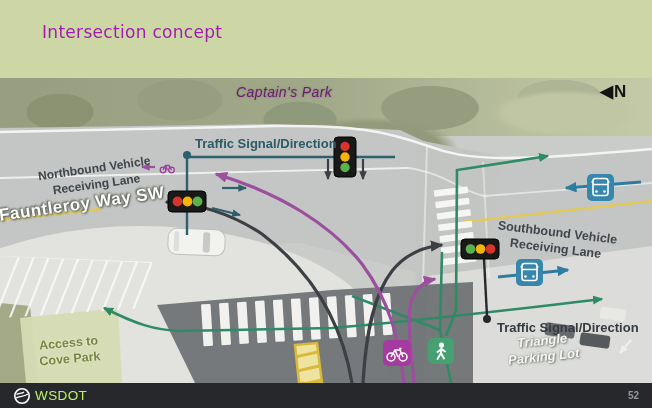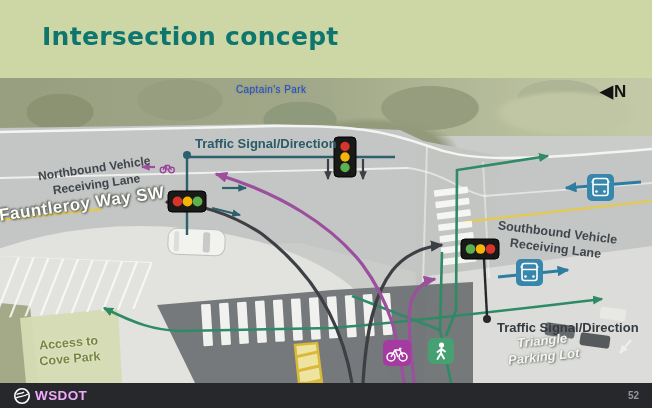--- a/index.html
+++ b/index.html
@@ -3,21 +3,21 @@
 <meta charset="utf-8">
 <style>
   html,body{margin:0;padding:0;background:#ffffff;}
   *{box-sizing:border-box;}
   .slide{position:relative;width:652px;height:408px;overflow:hidden;
          font-family:"Liberation Sans",sans-serif;background:#ccd7a5;}
 
   
   .header{position:absolute;left:0;top:0;width:652px;height:78px;background:#ccd7a5;}
   .title{position:absolute;left:42px;top:22px;font-family:"DejaVu Sans",sans-serif;
-         font-size:25px;font-weight:700;color:#0f766e;letter-spacing:.3px;}
+         font-size:17px;font-weight:400;color:#a21caf;letter-spacing:.3px;}
 
   
   .map{position:absolute;left:0;top:78px;width:652px;height:305px;background:#bdc0bd;overflow:hidden;}
   .map > div{position:absolute;}
   .trees-top{left:0;top:0;width:652px;height:58px;
     background:
       radial-gradient(55px 30px at 60px 34px, #6e7851 0 60%, transparent 62%),
       radial-gradient(70px 34px at 180px 22px, #7c8660 0 60%, transparent 62%),
       radial-gradient(60px 30px at 300px 42px, #73805a 0 60%, transparent 62%),
       radial-gradient(80px 36px at 430px 30px, #7b855e 0 60%, transparent 62%),
@@ -39,21 +39,21 @@
     clip-path:polygon(428px 198px,652px 168px,652px 305px,424px 305px);}
   .cove-trees{left:0;top:0;width:652px;height:305px;background:#8e9569;
     clip-path:polygon(0 225px,30px 228px,38px 305px,0 305px);}
   .cove{left:0;top:0;width:652px;height:305px;background:#cbd3a0;opacity:.95;
     clip-path:polygon(20px 240px,118px 230px,122px 305px,26px 305px);}
   .wash{left:0;top:0;width:652px;height:305px;background:rgba(255,255,255,.20);}
   .overlay{position:absolute;left:0;top:0;}
 
   
   .lbl{position:absolute;transform-origin:left top;white-space:nowrap;}
-  .lbl-captains{left:236px;top:6px;font-size:10px;color:#1d4ed8;
+  .lbl-captains{left:236px;top:6px;font-size:14px;font-style:italic;color:#701a75;
     text-shadow:0 0 2px rgba(90,95,80,.6);letter-spacing:.4px;}
   .lbl-north{left:600px;top:3px;font-size:17px;font-weight:800;color:#141414;letter-spacing:1px;}
   .lbl-tsd-top{left:195px;top:58px;font-size:13px;font-weight:700;color:#2b5a68;}
   .lbl-northbound{left:18px;top:94px;width:152px;text-align:center;transform:rotate(-8deg);
     font-size:12px;font-weight:700;color:#41464c;line-height:1.3;}
   .lbl-street{left:-2px;top:128px;width:195px;transform:rotate(-8deg);
     font-size:17px;font-weight:700;color:#fdfdf8;letter-spacing:.5px;
     text-shadow:0 0 3px #5d625d,1px 1px 2px #5d625d,-1px -1px 2px #5d625d;}
   .lbl-southbound{left:488px;top:138px;width:142px;text-align:center;transform:rotate(7deg);
     font-size:12.5px;font-weight:700;color:#41464c;line-height:1.3;}
@@ -62,21 +62,21 @@
     font-size:13px;font-weight:700;font-style:italic;color:#f6f6f0;line-height:1.25;
     text-shadow:0 0 2px #7d827c,1px 1px 2px #7d827c;}
   .lbl-access{left:22px;top:261px;width:92px;text-align:center;transform:rotate(-5deg);
     font-size:12.5px;font-weight:700;color:#76863e;line-height:1.3;
     text-shadow:0 0 2px rgba(255,255,255,.8);}
 
   
   .footer{position:absolute;left:0;top:383px;width:652px;height:25px;background:#26282c;
     display:flex;align-items:center;justify-content:space-between;padding:0 13px;}
   .logo{display:flex;align-items:center;gap:4px;}
-  .logo-text{color:#f0abfc;font-size:13.5px;font-weight:700;letter-spacing:.4px;}
+  .logo-text{color:#bef264;font-size:13.5px;font-weight:400;letter-spacing:.4px;}
   .page-num{color:#93979c;font-size:10px;font-weight:700;margin-left:32px;}
 </style>
 </head>
 <body>
 
 <div class="slide">
 
   <div class="header">
     <div class="title">Intersection concept</div>
   </div>

